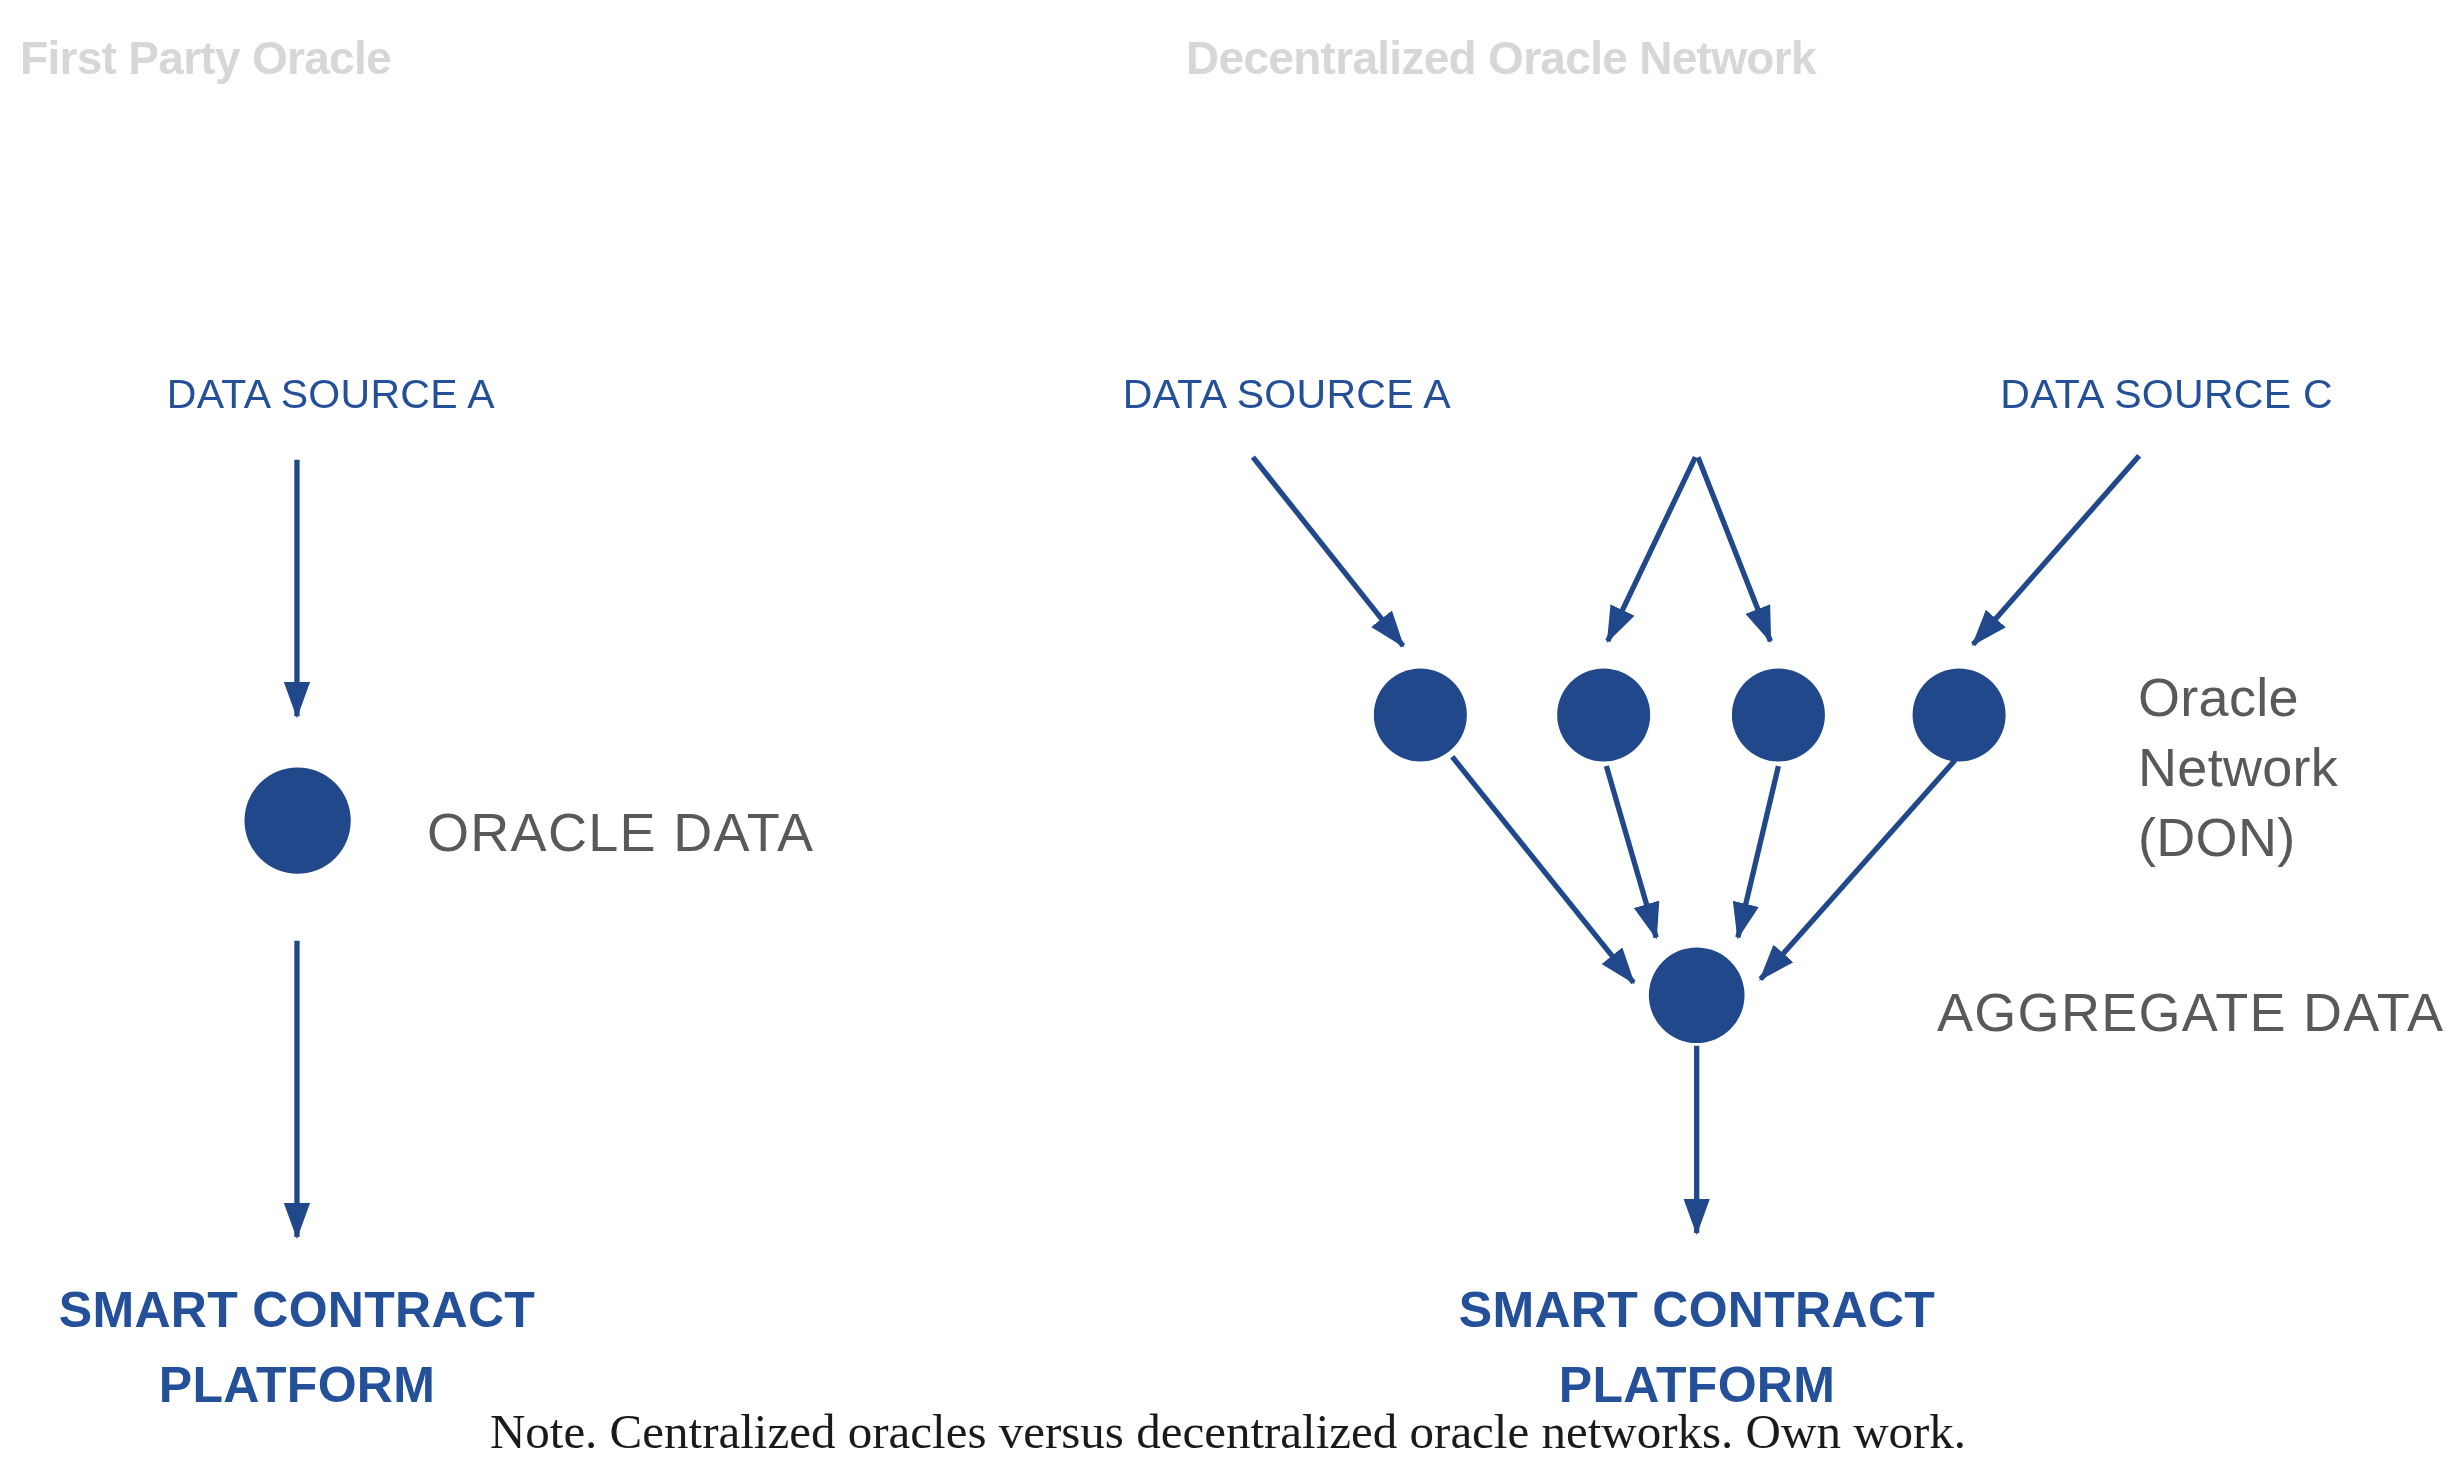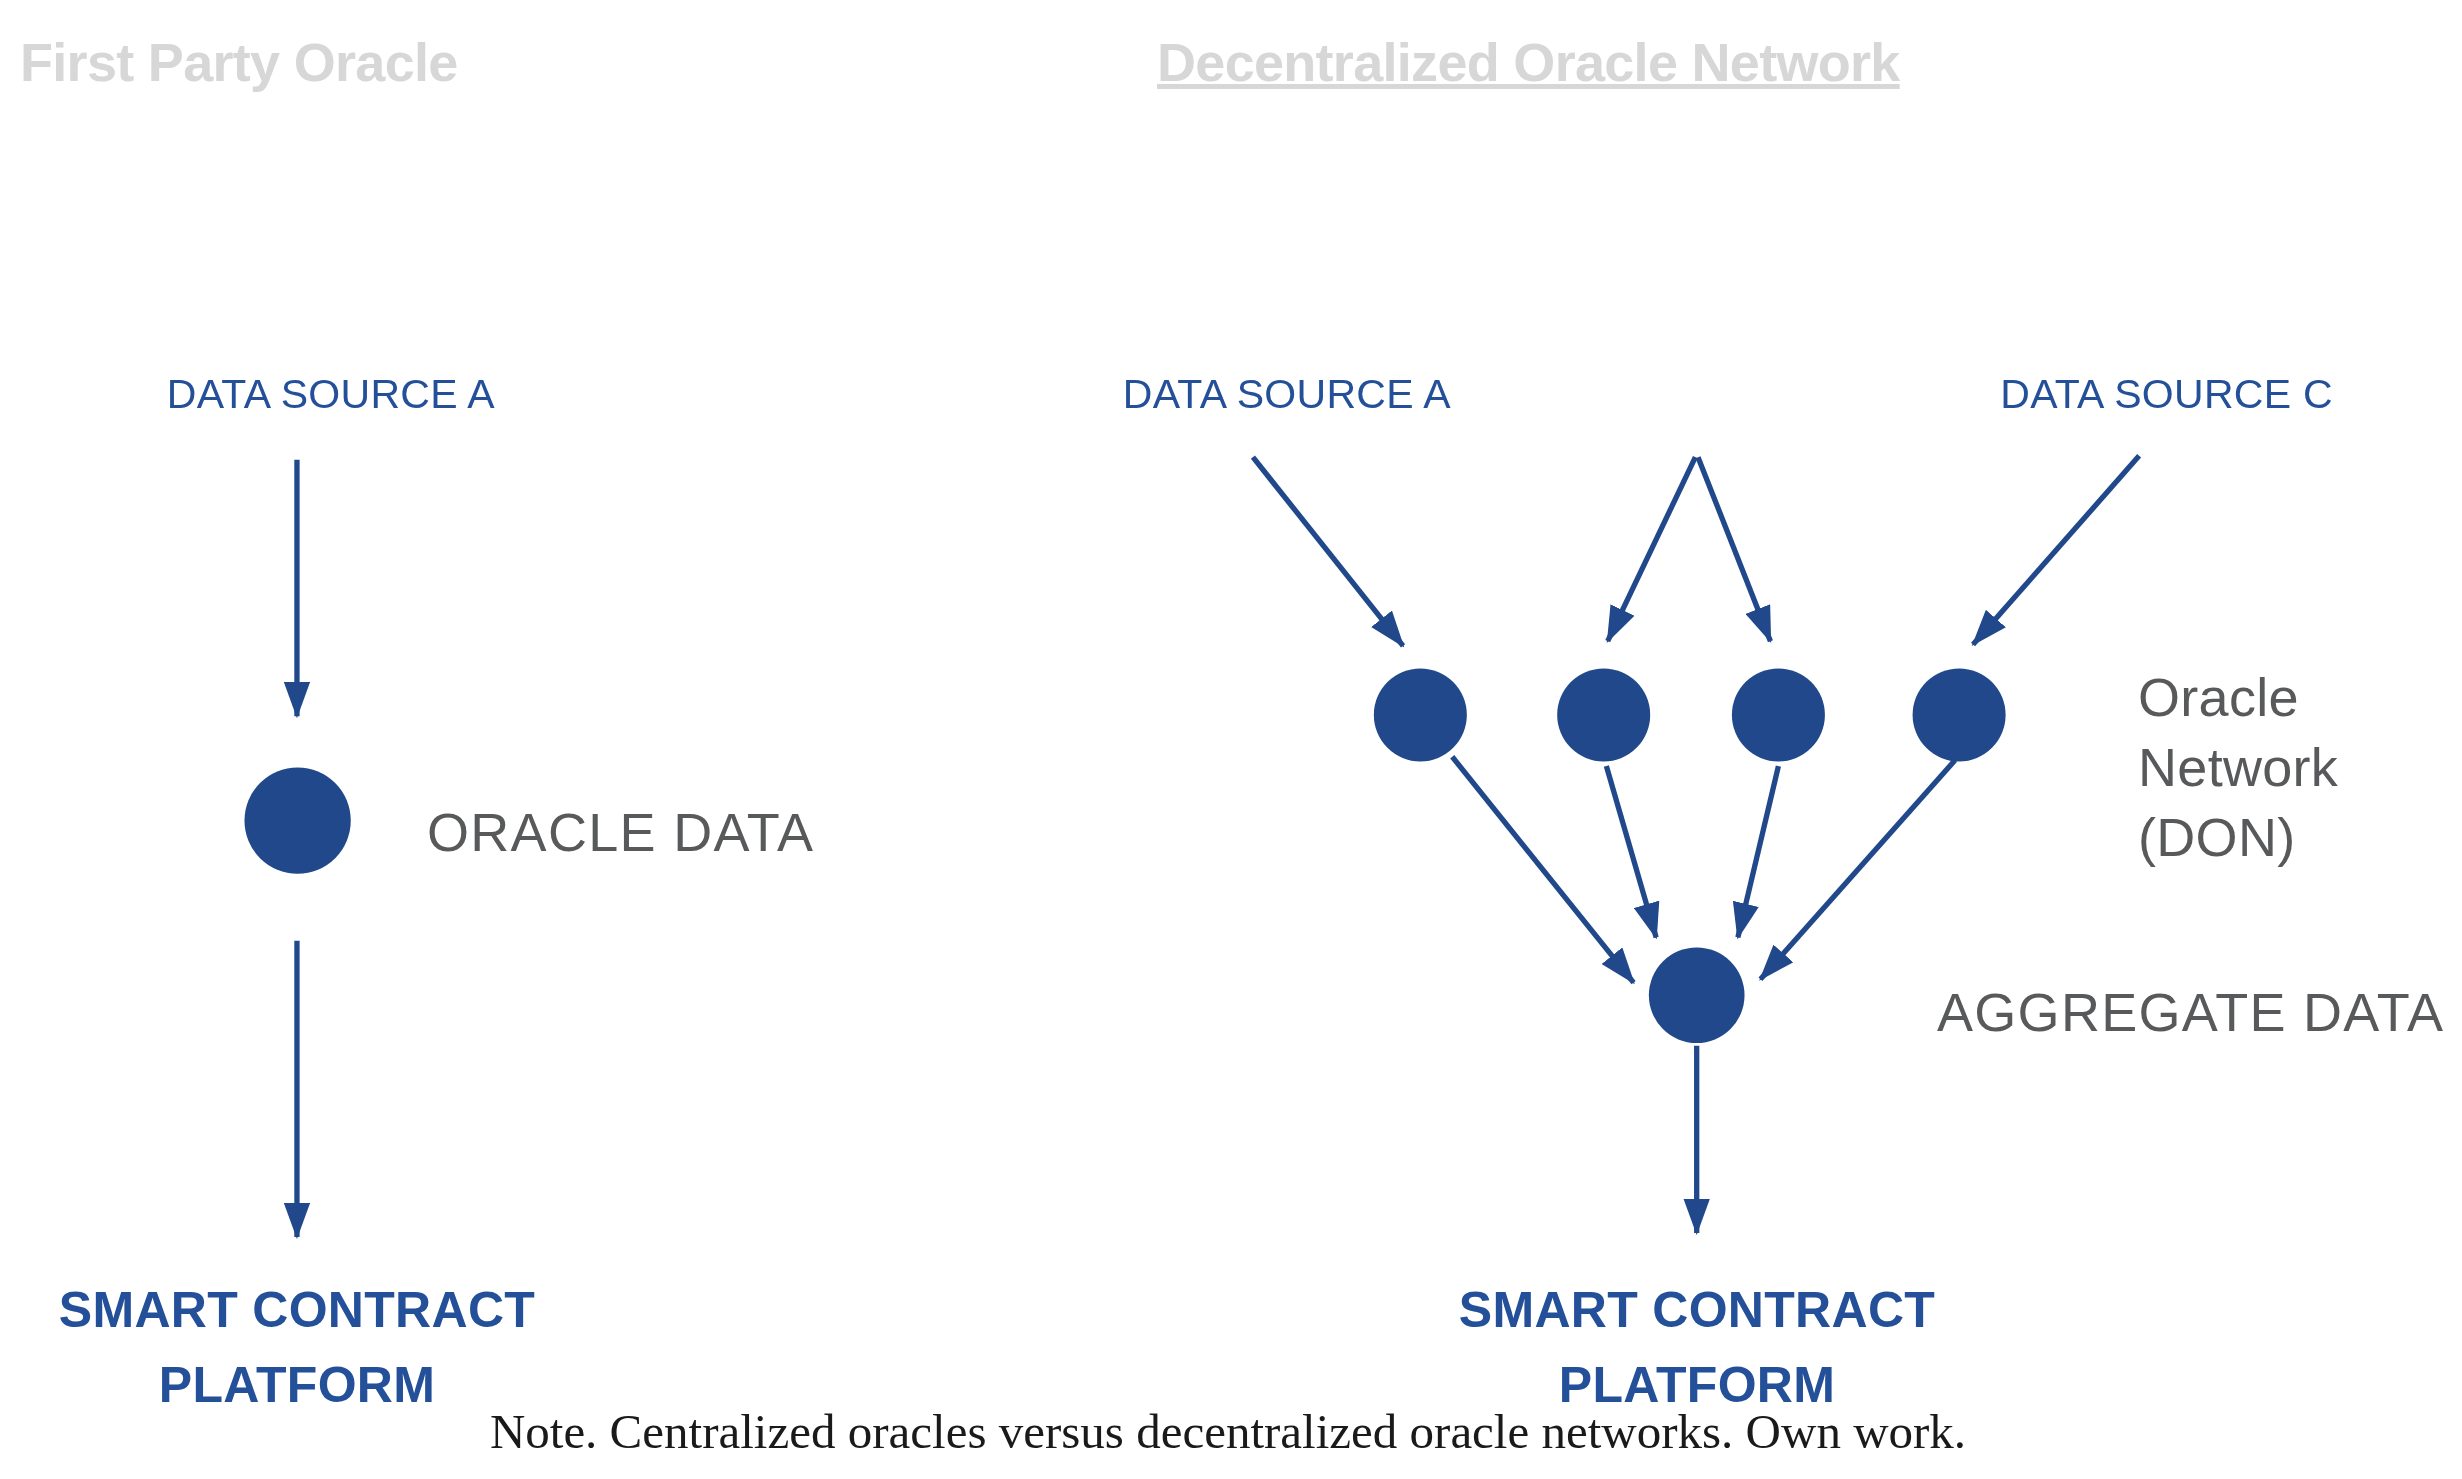--- a/index.html
+++ b/index.html
@@ -18,28 +18,28 @@
   #diagram-svg {
     position: absolute;
     left: 0;
     top: 0;
     width: 2462px;
     height: 1479px;
   }
   .panel-title {
     position: absolute;
     top: 31px;
-    font-size: 54px;
+    font-size: 46px;
     font-weight: bold;
     letter-spacing: -0.7px;
     color: #d7d7d7;
     white-space: nowrap;
   }
   #title-left { left: 20px; }
-  #title-right { left: 1157px; text-decoration: underline; }
+  #title-right { left: 1186px; }
   .navy-label {
     position: absolute;
     font-size: 41px;
     font-weight: normal;
     color: #24509a;
     letter-spacing: 0.3px;
     text-align: right;
     white-space: nowrap;
   }
   .navy-label.centered-box {

